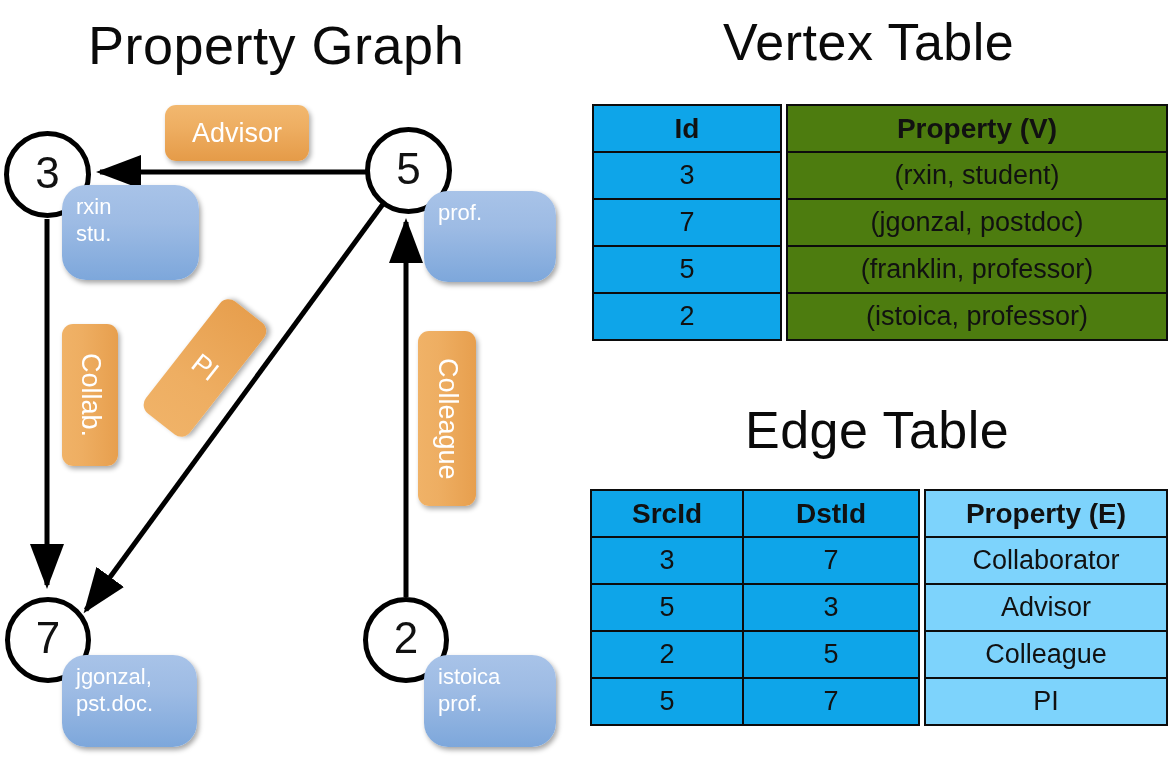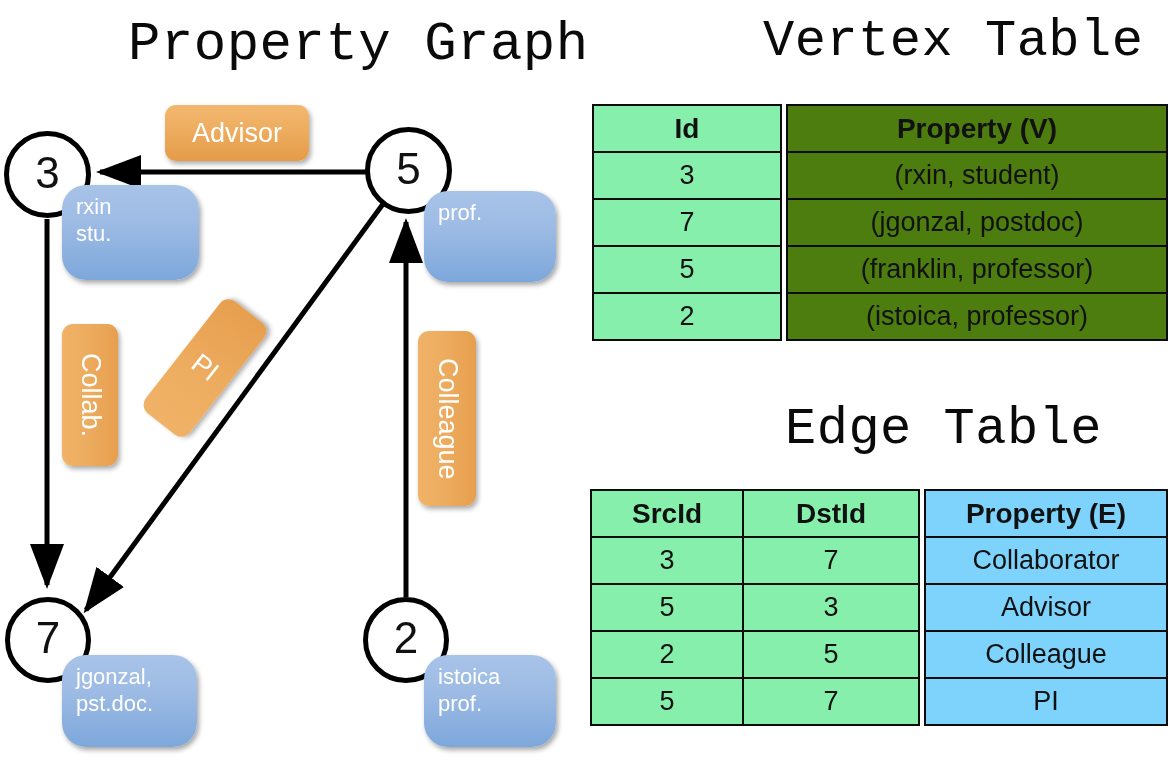--- a/index.html
+++ b/index.html
@@ -15,22 +15,21 @@
 
   
   .title{
     position:absolute;
     font-weight:300;
     font-size:52px;
     line-height:1;
     letter-spacing:0.5px;
     color:#0a0a0a;
     white-space:nowrap;
-    font-family:Liberation Mono, monospace;
-    margin-left:40px;
+    font-family:Liberation Sans, sans-serif;
   }
   #title-graph{left:88px;top:18px;font-size:54px;}
   #title-vertex{left:723px;top:16px;font-size:52px;}
   #title-edge{left:745px;top:404px;font-size:52px;text-align:center;}
 
   
   #graph-canvas{position:absolute;left:0;top:0;width:585px;height:760px;}
   #graph-svg{position:absolute;left:0;top:0;width:585px;height:760px;}
 
   .node{
@@ -78,21 +77,21 @@
   
   table{border-collapse:collapse;position:absolute;table-layout:fixed;}
   table td{
     border:2px solid #0c0c0c;
     text-align:center;
     font-size:27px;
     font-weight:400;
     color:#111;
     padding:0;
     height:45px;
-    background:#86efac;
+    background:#0ea5e9;
   }
   table td.hdr{font-weight:bold;font-size:28px;}
   .vtbl{left:592px;top:104px;width:574px;}
   .vtbl td.prop{background:#4d7c0f;}
   .etbl{left:590px;top:489px;width:576px;padding-left:40px;}
   .etbl td.prop{background:#7dd3fc;}
   .sep{width:6px;border:none !important;background:#fff;padding:0;height:auto;}
 </style>
 </head>
 <body>

